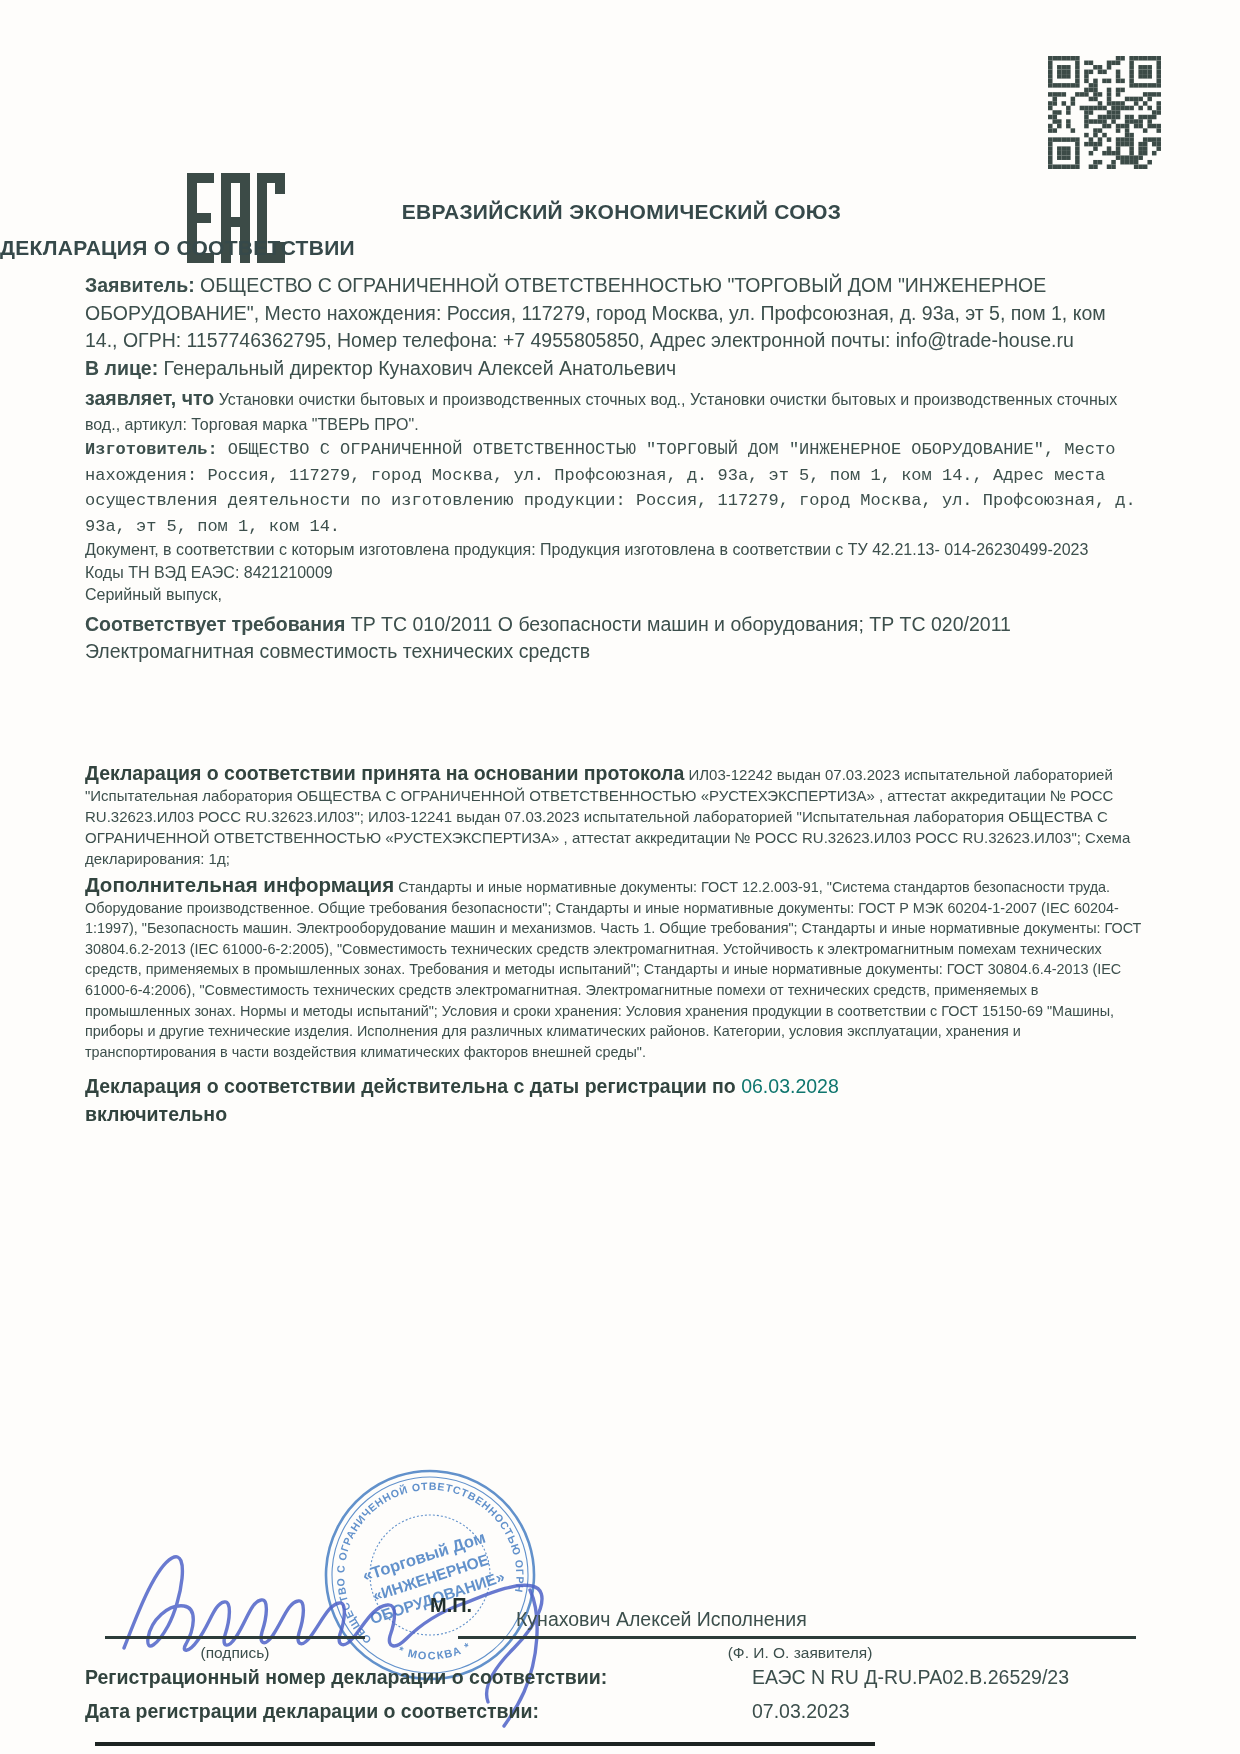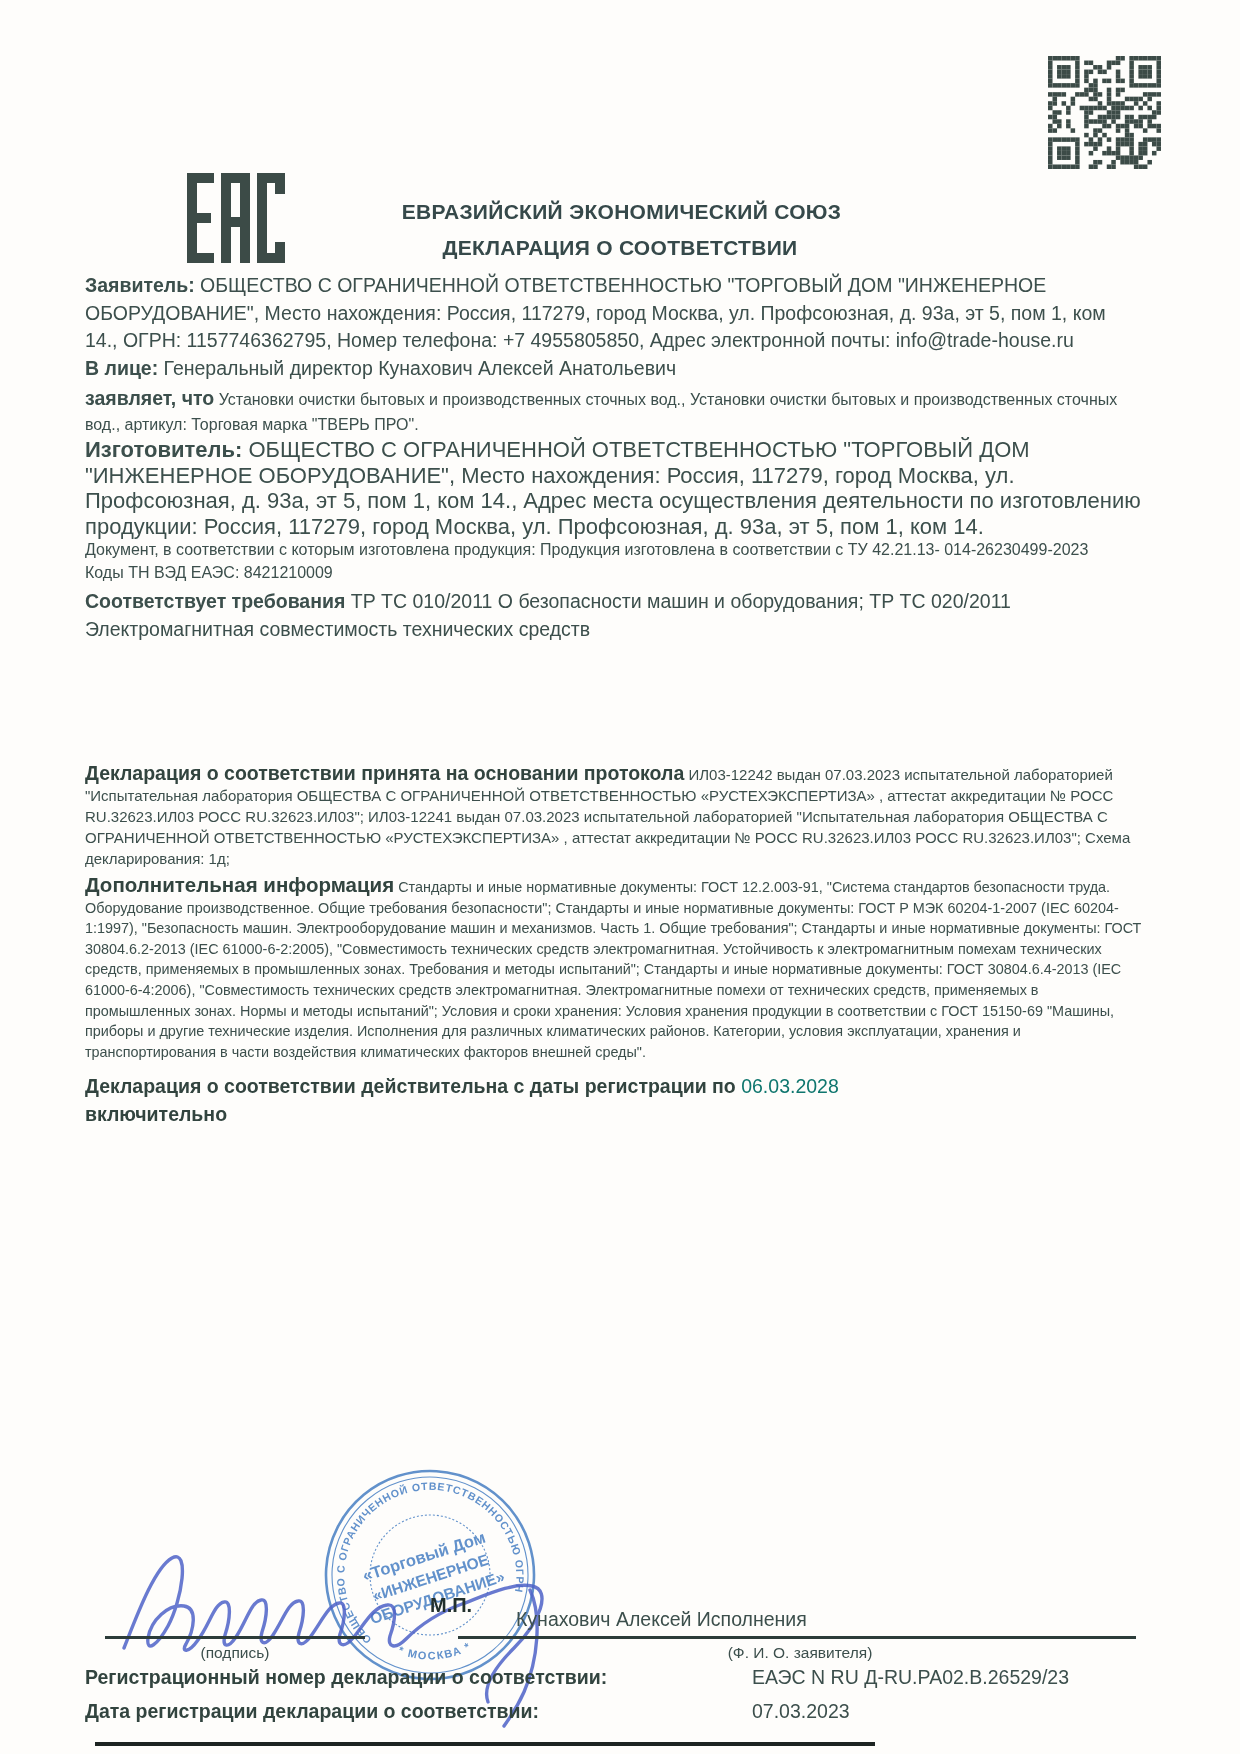--- a/index.html
+++ b/index.html
@@ -8,28 +8,28 @@
     background:#fefdfb;overflow:hidden;
     font-family:"Liberation Sans","DejaVu Sans",sans-serif;
     color:#3c4f4c;
   }
   .abs{position:absolute;}
   b,.b{font-weight:700;}
   p{margin:0;}
   
   .title1{top:200px;left:0;width:1168px;text-align:center;padding-left:75px;box-sizing:border-box;
           font-size:21px;font-weight:700;color:#36494a;letter-spacing:.3px;}
-  .title2{top:236px;left:0;width:1240px;text-align:center;box-sizing:border-box;
+  .title2{top:236px;left:0;width:1240px;box-sizing:border-box;
           font-size:21px;font-weight:700;color:#36494a;letter-spacing:.3px;}
   
   .block-a{top:272px;left:85px;width:1058px;}
   .p-main{font-size:19.5px;line-height:27.5px;}
   .p-declares{font-size:16px;line-height:25px;margin-top:4px;}
   .p-declares .lbl{font-size:19.5px;}
-  .p-manuf{font-size:22px;line-height:25.5px;}
+  .p-manuf{font-size:17px;line-height:25.5px;font-family:Liberation Mono, monospace;}
   .p-doc{font-size:16px;line-height:22.5px;}
   .p-compl{font-size:19.5px;line-height:27.5px;margin-top:4px;}
   .block-b{top:763px;left:85px;width:1062px;}
   .p-protocol{font-size:15px;line-height:21px;}
   .p-protocol .lbl{font-size:19.5px;color:#32443f;}
   .p-add{font-size:14.4px;line-height:20.6px;margin-top:6px;}
   .p-add .lbl{font-size:20.5px;color:#32443f;}
   .p-valid{font-size:19.5px;line-height:28px;margin-top:10px;font-weight:700;color:#32443f;}
   .p-valid .reg{font-weight:400;color:#0f766e;}
   
@@ -395,20 +395,21 @@
   <div class="abs title1">ЕВРАЗИЙСКИЙ ЭКОНОМИЧЕСКИЙ СОЮЗ</div>
   <div class="abs title2">ДЕКЛАРАЦИЯ О СООТВЕТСТВИИ</div>
 
   <div class="abs block-a">
     <p class="p-main"><b>Заявитель:</b><span> ОБЩЕСТВО С ОГРАНИЧЕННОЙ ОТВЕТСТВЕННОСТЬЮ "ТОРГОВЫЙ ДОМ "ИНЖЕНЕРНОЕ ОБОРУДОВАНИЕ", Место нахождения: Россия, 117279, город Москва, ул. Профсоюзная, д. 93а, эт 5, пом 1, ком 14., ОГРН: 1157746362795, Номер телефона: +7 4955805850, Адрес электронной почты: info@trade-house.ru</span></p>
     <p class="p-main"><b>В лице:</b><span> Генеральный директор Кунахович Алексей Анатольевич</span></p>
     <p class="p-declares"><b class="lbl">заявляет, что</b><span>  Установки очистки бытовых и производственных сточных вод., Установки очистки бытовых и производственных сточных вод., артикул: Торговая марка  "ТВЕРЬ ПРО".</span></p>
     <p class="p-manuf"><b>Изготовитель:</b><span> ОБЩЕСТВО С ОГРАНИЧЕННОЙ ОТВЕТСТВЕННОСТЬЮ "ТОРГОВЫЙ ДОМ "ИНЖЕНЕРНОЕ ОБОРУДОВАНИЕ", Место нахождения: Россия, 117279, город Москва, ул. Профсоюзная, д. 93а, эт 5, пом 1, ком 14., Адрес места осуществления деятельности по изготовлению продукции: Россия, 117279, город Москва, ул. Профсоюзная, д. 93а, эт 5, пом 1, ком 14.</span></p>
     <p class="p-doc">Документ, в соответствии с которым изготовлена продукция: Продукция изготовлена в соответствии с ТУ 42.21.13- 014-26230499-2023</p>
     <p class="p-doc">Коды ТН ВЭД ЕАЭС: 8421210009</p>
+    <p class="p-doc">Серийный выпуск,</p>
     <p class="p-compl"><b>Соответствует требования</b><span>  ТР ТС 010/2011 О безопасности машин и оборудования; ТР ТС 020/2011 Электромагнитная совместимость технических средств</span></p>
   </div>
 
   <div class="abs block-b">
     <p class="p-protocol"><b class="lbl">Декларация о соответствии принята на основании протокола</b><span> ИЛ03-12242 выдан 07.03.2023 испытательной лабораторией "Испытательная лаборатория ОБЩЕСТВА С ОГРАНИЧЕННОЙ ОТВЕТСТВЕННОСТЬЮ «РУСТЕХЭКСПЕРТИЗА» , аттестат аккредитации № РОСС RU.32623.ИЛ03 РОСС RU.32623.ИЛ03"; ИЛ03-12241 выдан 07.03.2023 испытательной лабораторией "Испытательная лаборатория ОБЩЕСТВА С ОГРАНИЧЕННОЙ ОТВЕТСТВЕННОСТЬЮ «РУСТЕХЭКСПЕРТИЗА» , аттестат аккредитации № РОСС RU.32623.ИЛ03 РОСС RU.32623.ИЛ03"; Схема декларирования: 1д;</span></p>
     <p class="p-add"><b class="lbl">Дополнительная информация</b><span> Стандарты и иные нормативные документы: ГОСТ 12.2.003-91, "Система стандартов безопасности труда. Оборудование производственное. Общие требования безопасности"; Стандарты и иные нормативные документы: ГОСТ Р МЭК 60204-1-2007 (IEC 60204-1:1997), "Безопасность машин. Электрооборудование машин и механизмов. Часть 1. Общие требования"; Стандарты и иные нормативные документы: ГОСТ 30804.6.2-2013 (IEC 61000-6-2:2005), "Совместимость технических средств электромагнитная. Устойчивость к электромагнитным помехам технических средств, применяемых в промышленных зонах. Требования и методы испытаний"; Стандарты и иные нормативные документы: ГОСТ 30804.6.4-2013 (IEC 61000-6-4:2006), "Совместимость технических средств электромагнитная. Электромагнитные помехи от технических средств, применяемых в промышленных зонах. Нормы и методы испытаний"; Условия и сроки хранения: Условия хранения продукции в соответствии с ГОСТ 15150-69 "Машины, приборы и другие технические изделия. Исполнения для различных климатических районов. Категории, условия эксплуатации, хранения и транспортирования в части воздействия климатических факторов внешней среды".</span></p>
     <p class="p-valid"><span>Декларация о соответствии действительна с даты регистрации по</span><span class="reg"> 06.03.2028 </span><br><span>включительно</span></p>
   </div>
 
   <svg class="abs stamp" width="226" height="250" viewBox="0 0 226 250">

